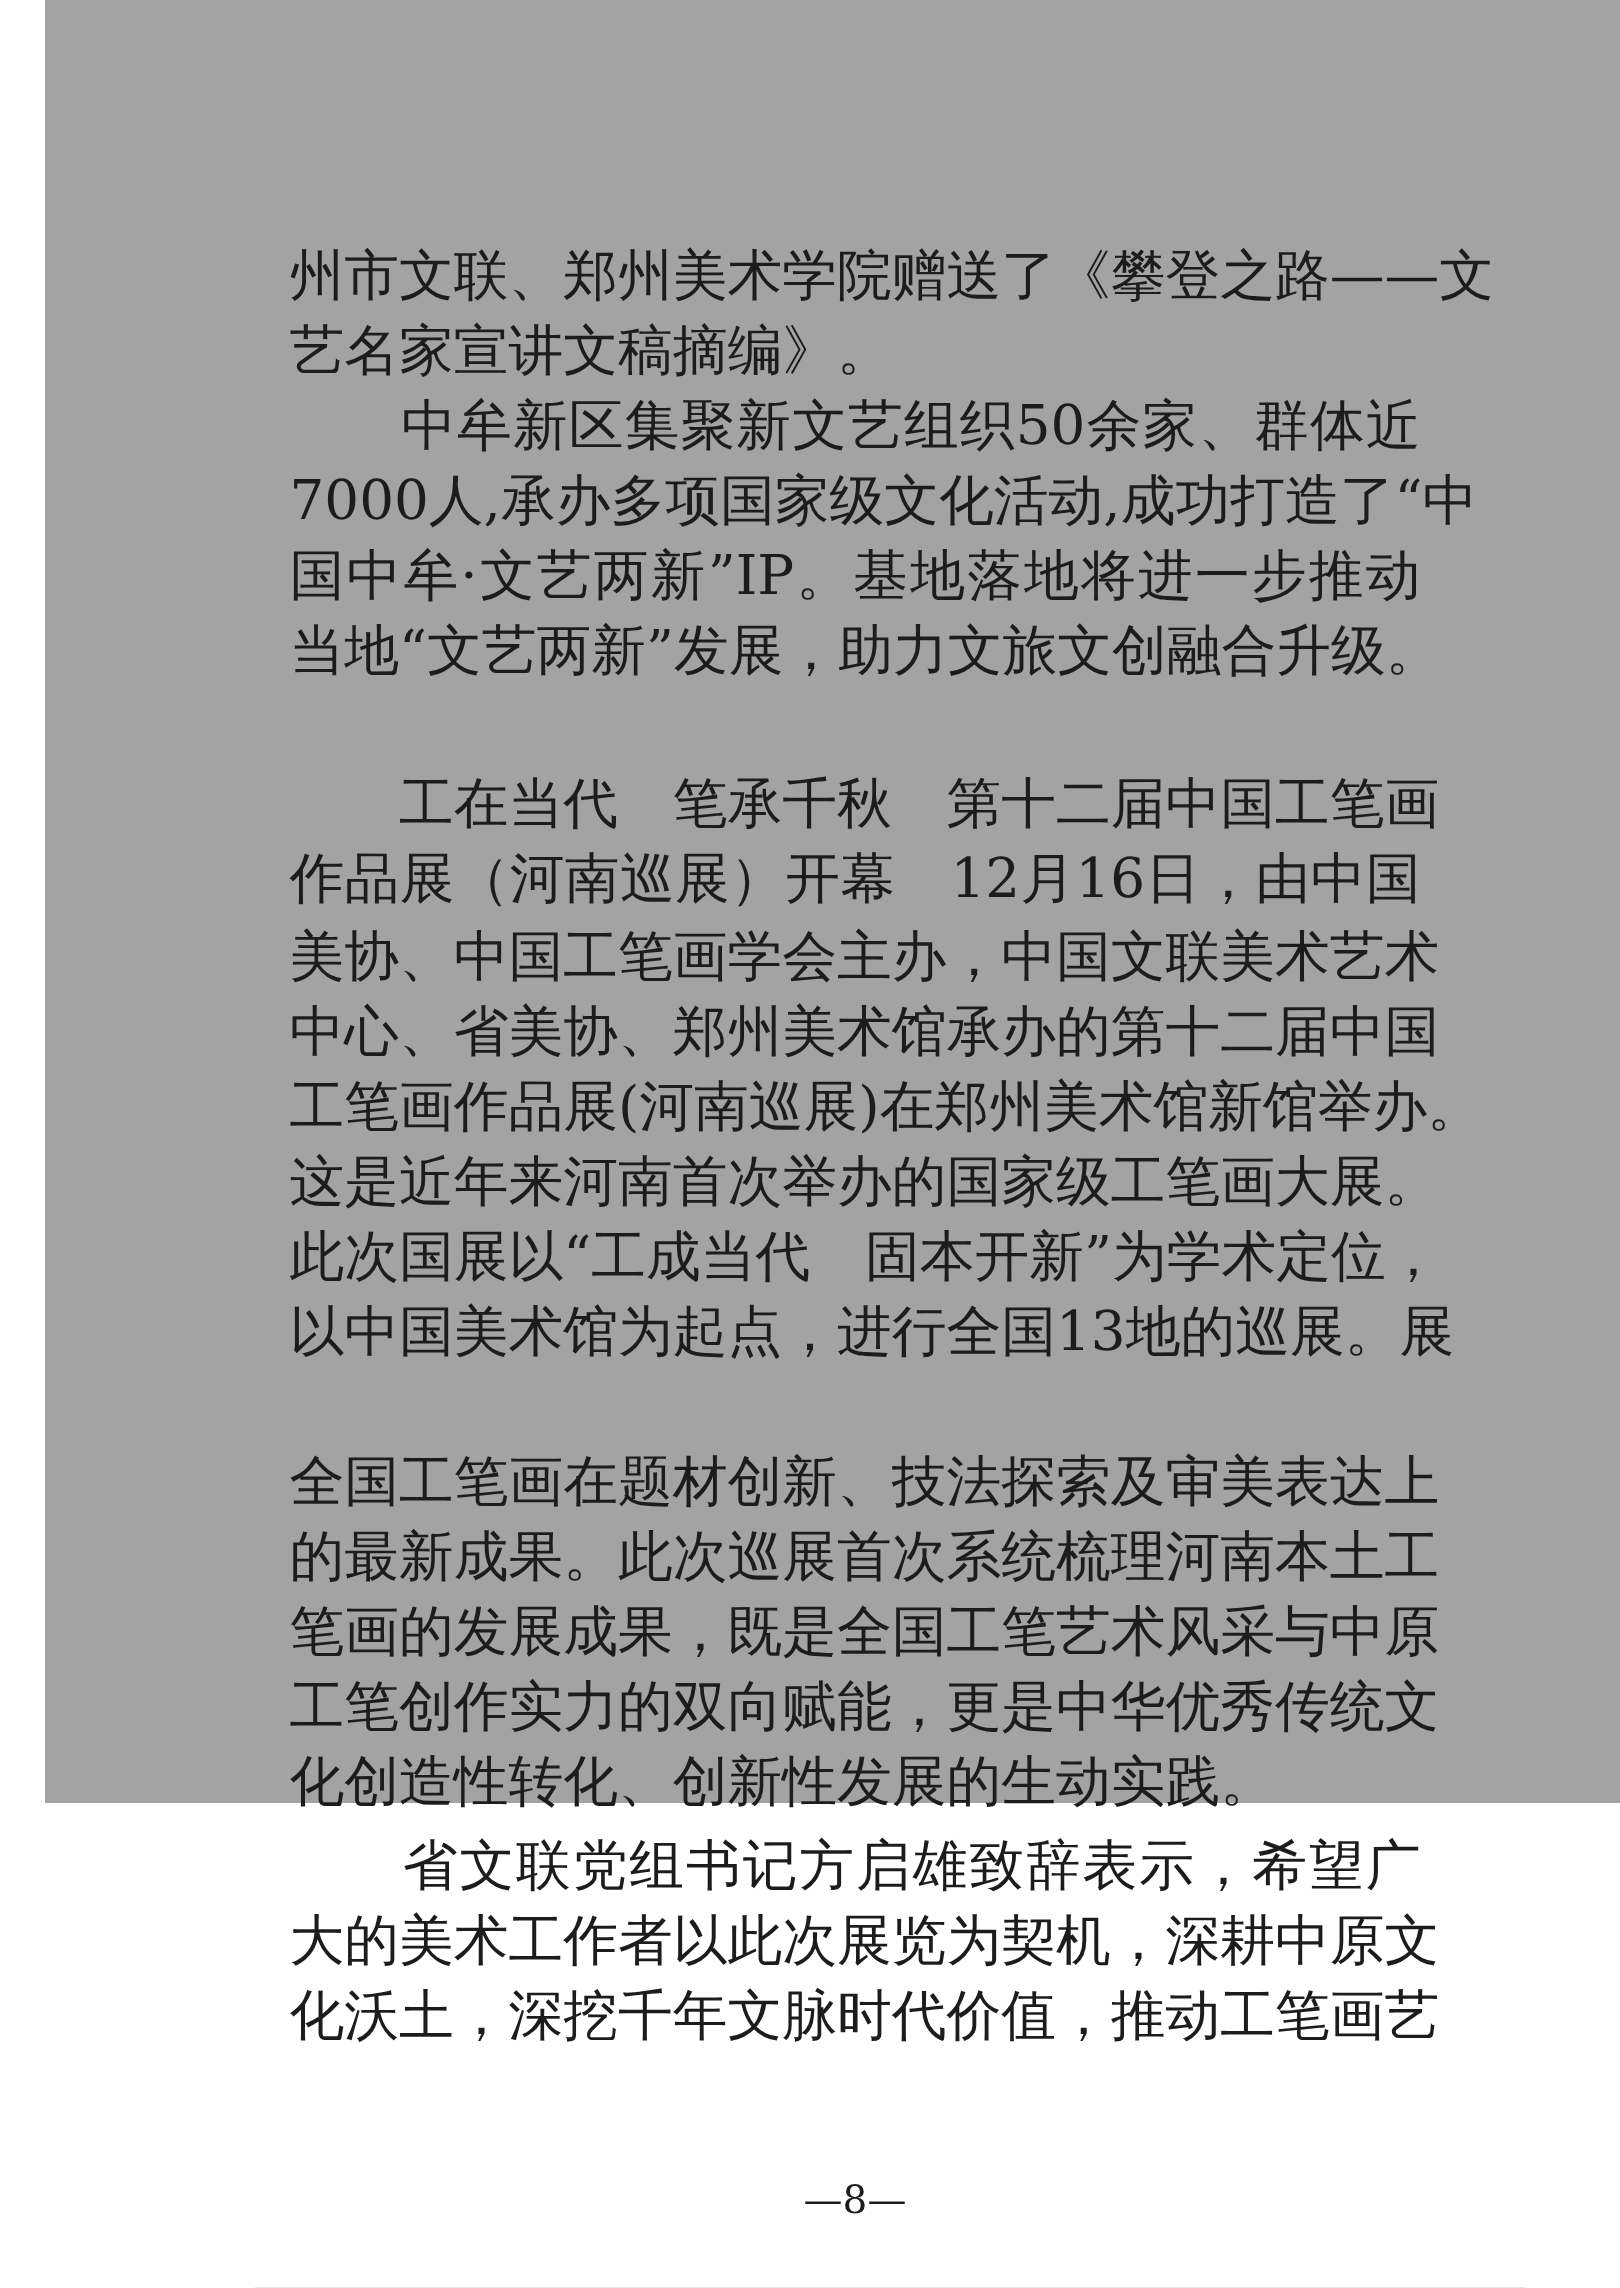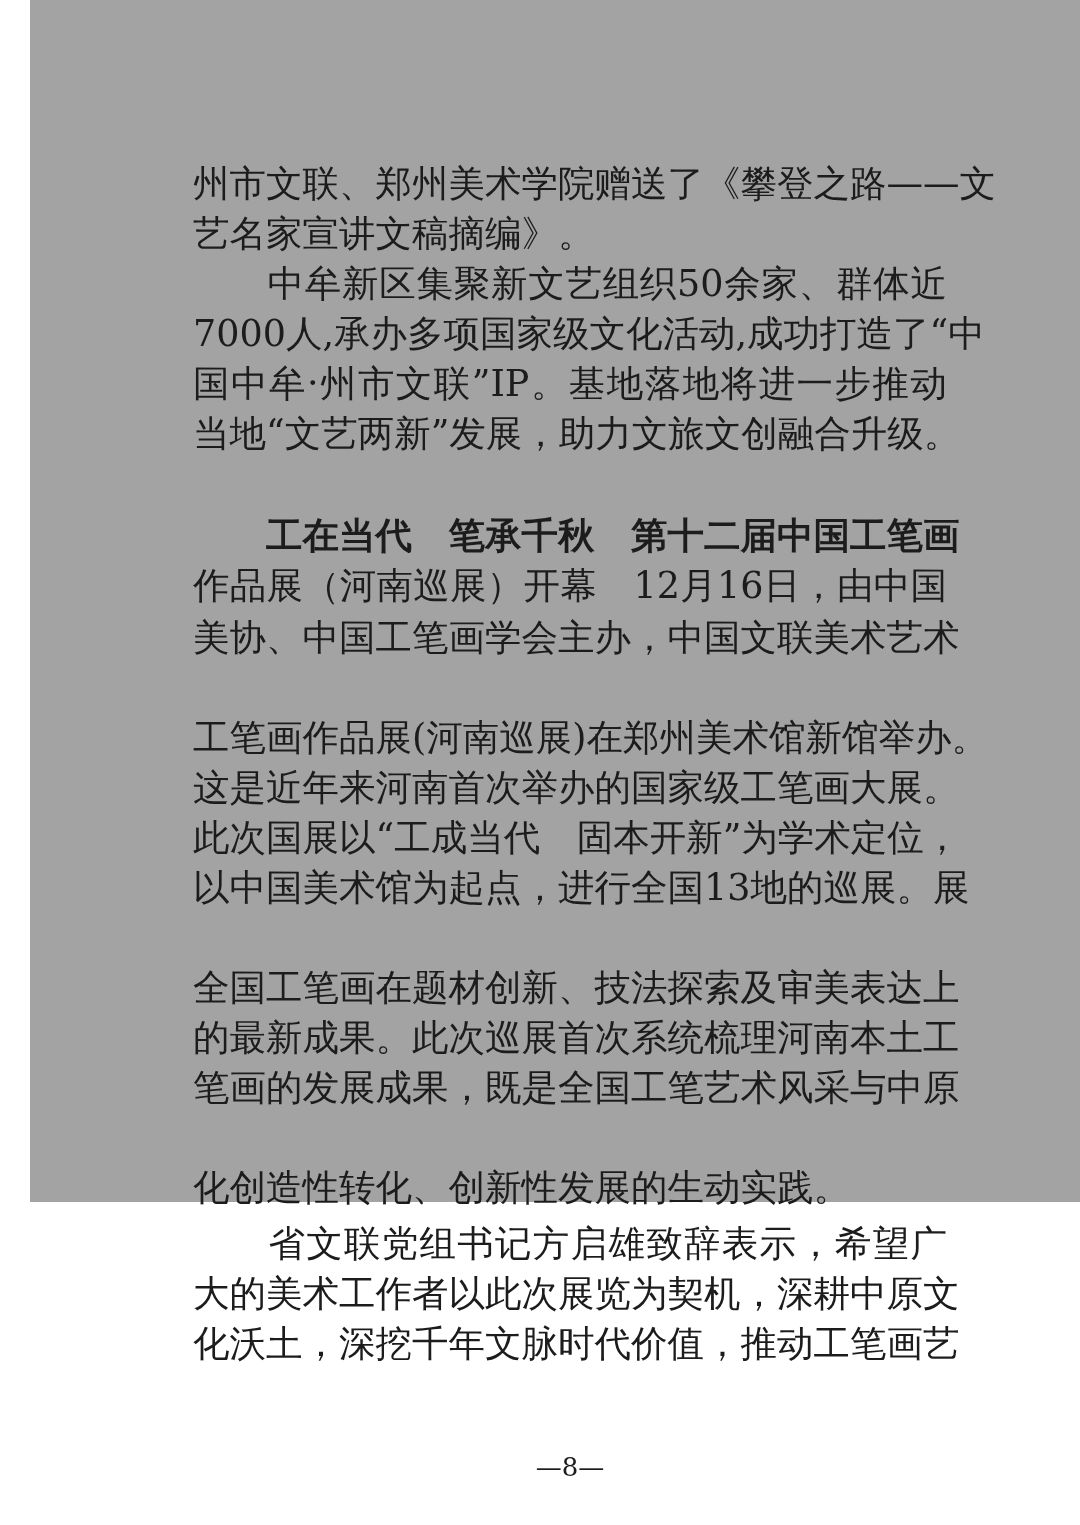--- a/index.html
+++ b/index.html
@@ -39,21 +39,21 @@
   }
   .line.last {
     text-align-last: left;
   }
   .line .bold {
     font-family: "DejaVu Sans", "Liberation Sans", sans-serif;
     font-weight: normal;
   }
   .heading {
     font-family: "DejaVu Sans", "Liberation Sans", sans-serif;
-    font-weight: bold;
+    font-weight: normal;
   }
   .page-number {
     position: absolute;
     left: 0;
     width: 1080px;
     top: 1452px;
     text-align: center;
     font-size: 26px;
     line-height: 30px;
     color: #1c1c1c;
@@ -61,35 +61,37 @@
 </style>
 </head>
 <body>
 
 <div class="page">
 
   <div class="line" style="top:158px">州市文联、郑州美术学院赠送了《攀登之路——文</div>
   <div class="line last" style="top:208px">艺名家宣讲文稿摘编》。</div>
   <div class="line" style="top:258px">　　中牟新区集聚新文艺组织50余家、群体近</div>
   <div class="line" style="top:308px">7000人,承办多项国家级文化活动,成功打造了“中</div>
-  <div class="line" style="top:358px">国中牟·州市文联”IP。基地落地将进一步推动</div>
+  <div class="line" style="top:358px">国中牟·文艺两新”IP。基地落地将进一步推动</div>
   <div class="line last" style="top:408px">当地“文艺两新”发展，助力文旅文创融合升级。</div>
 
   <div class="line heading" style="top:510px">　　工在当代　笔承千秋　第十二届中国工笔画</div>
   <div class="line" style="top:560px">
     <span class="bold">作品展（河南巡展）开幕</span><span>　12月16日，由中国</span>
   </div>
 
   <div class="line" style="top:612px">美协、中国工笔画学会主办，中国文联美术艺术</div>
+  <div class="line" style="top:662px">中心、省美协、郑州美术馆承办的第十二届中国</div>
   <div class="line" style="top:712px">工笔画作品展(河南巡展)在郑州美术馆新馆举办。</div>
   <div class="line" style="top:762px">这是近年来河南首次举办的国家级工笔画大展。</div>
   <div class="line" style="top:812px">此次国展以“工成当代　固本开新”为学术定位，</div>
   <div class="line" style="top:862px">以中国美术馆为起点，进行全国13地的巡展。展</div>
   <div class="line" style="top:962px">全国工笔画在题材创新、技法探索及审美表达上</div>
   <div class="line" style="top:1012px">的最新成果。此次巡展首次系统梳理河南本土工</div>
   <div class="line" style="top:1062px">笔画的发展成果，既是全国工笔艺术风采与中原</div>
+  <div class="line" style="top:1112px">工笔创作实力的双向赋能，更是中华优秀传统文</div>
   <div class="line last" style="top:1162px">化创造性转化、创新性发展的生动实践。</div>
   <div class="line" style="top:1218px">　　省文联党组书记方启雄致辞表示，希望广</div>
   <div class="line" style="top:1268px">大的美术工作者以此次展览为契机，深耕中原文</div>
   <div class="line" style="top:1318px">化沃土，深挖千年文脉时代价值，推动工笔画艺</div>
 
   <div class="page-number">—8—</div>
 </div>
 
 </body></html>

